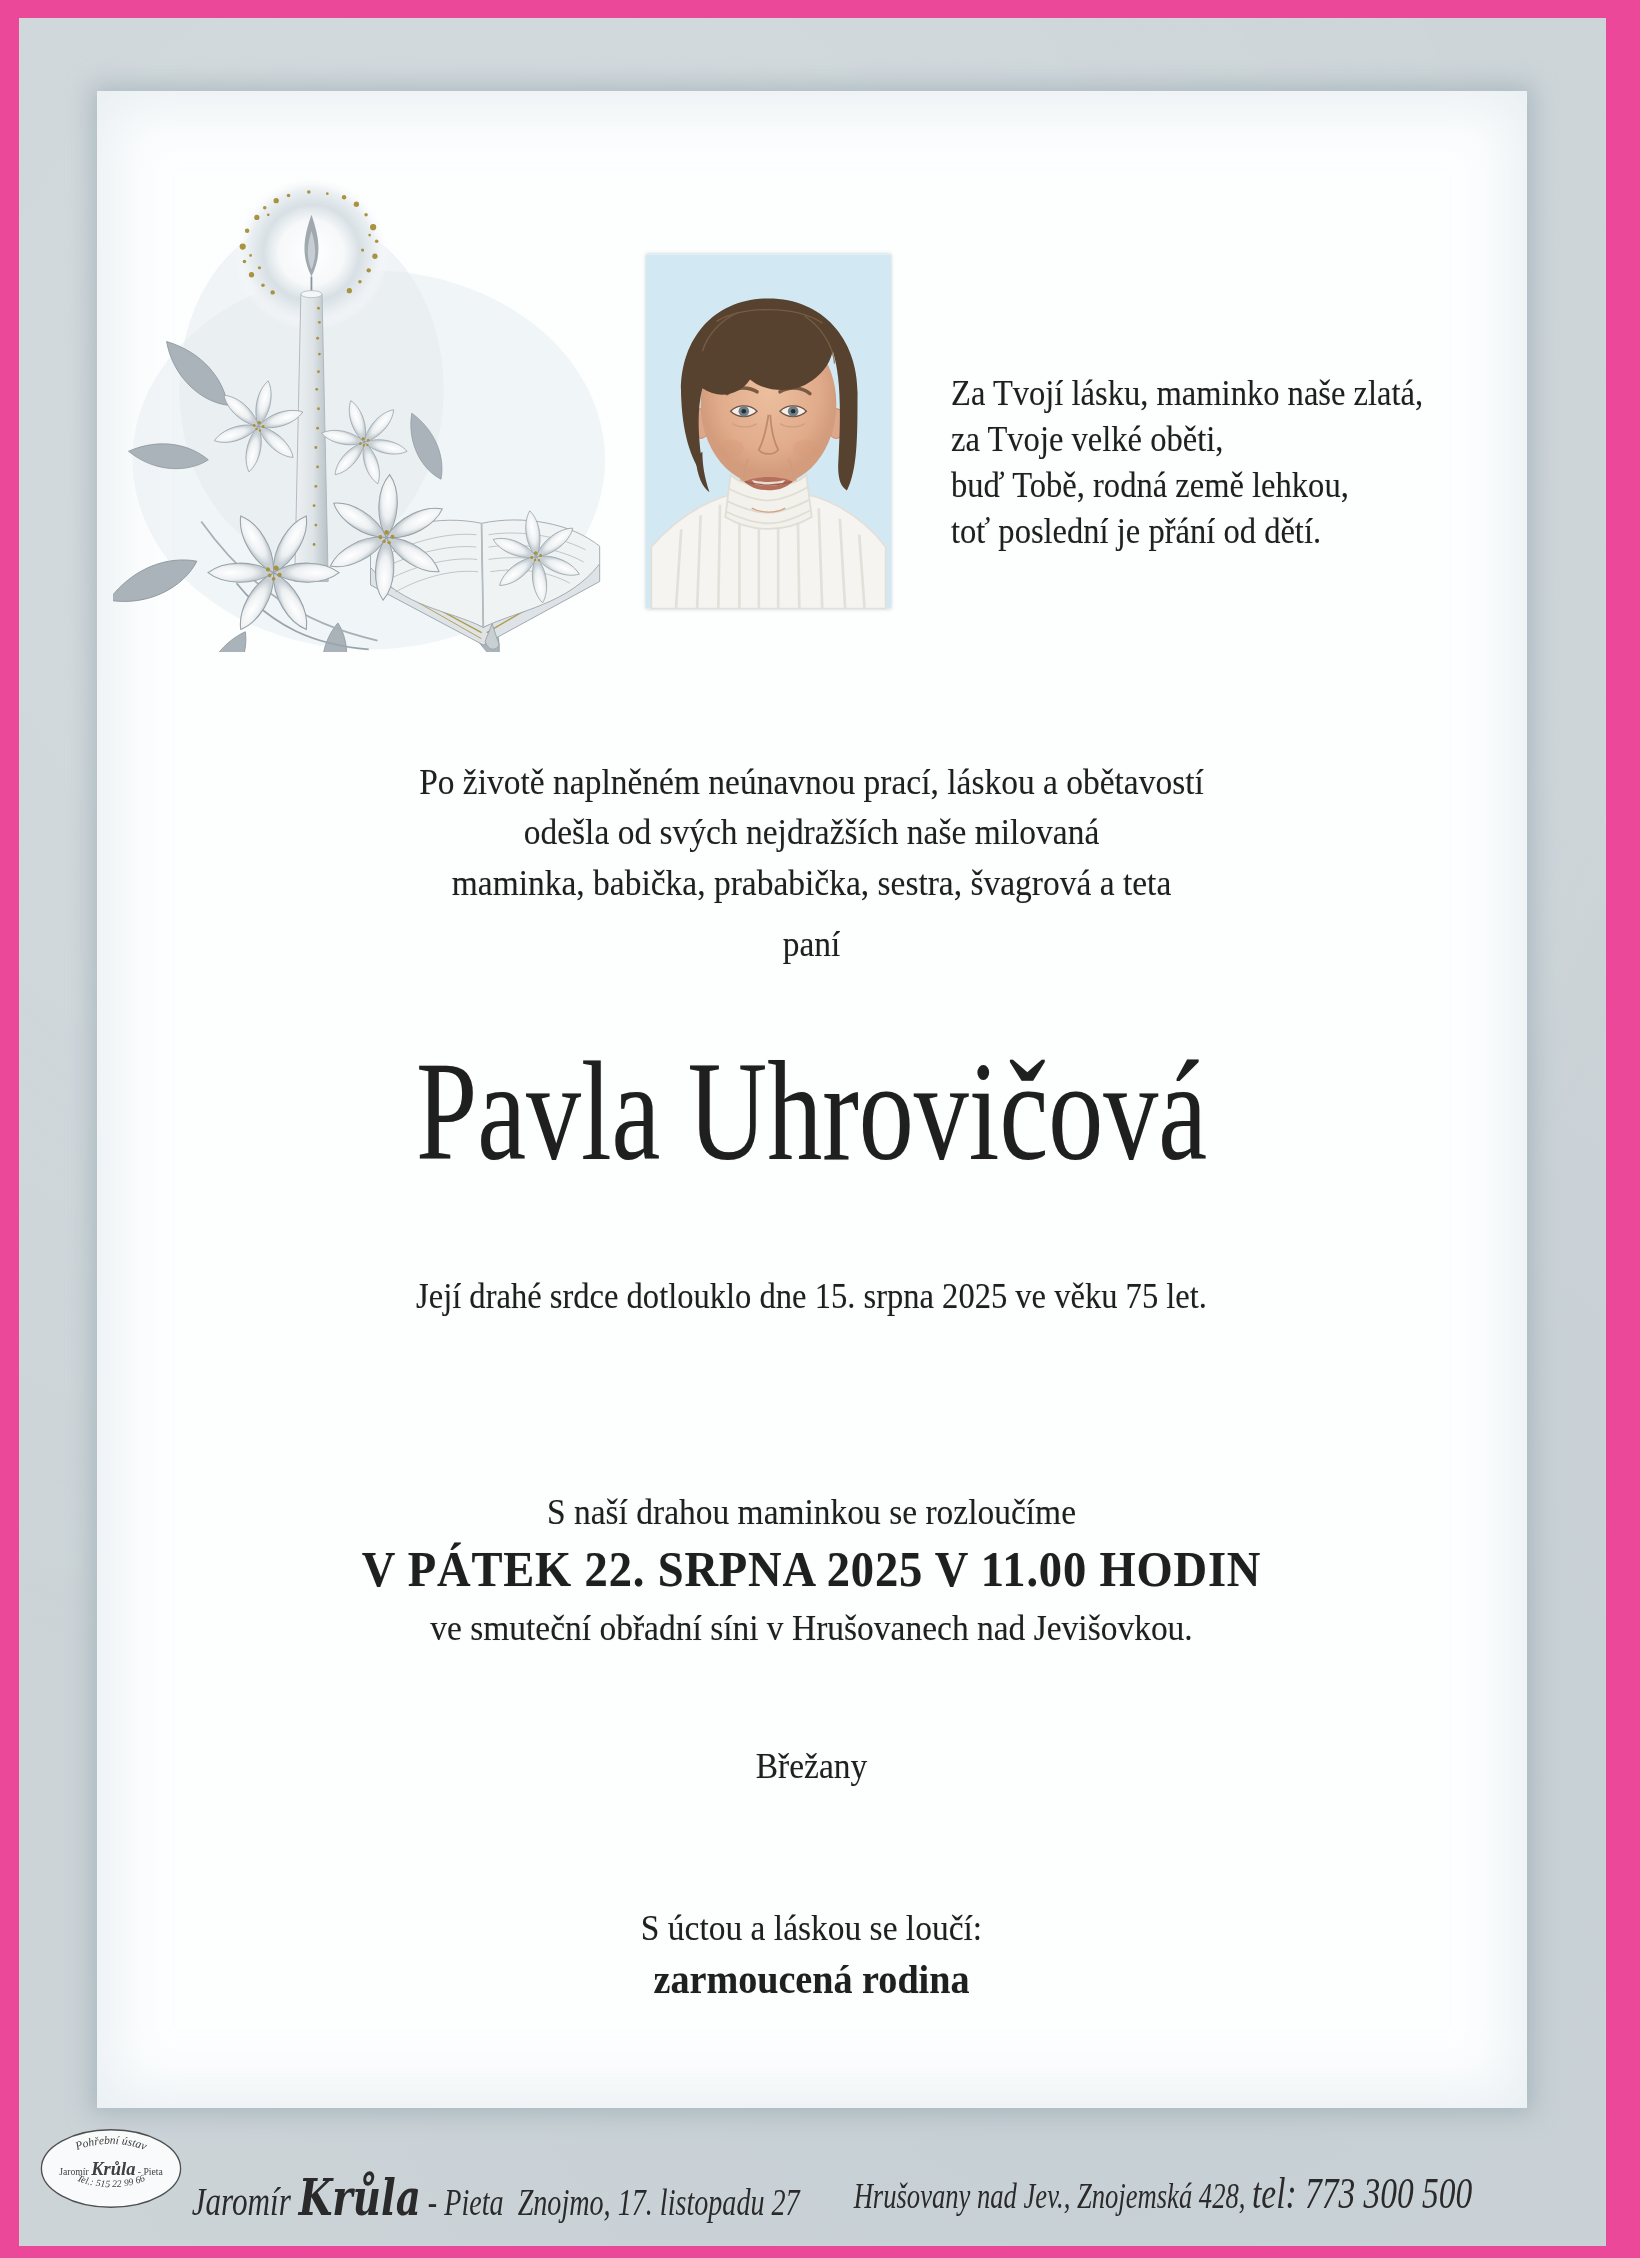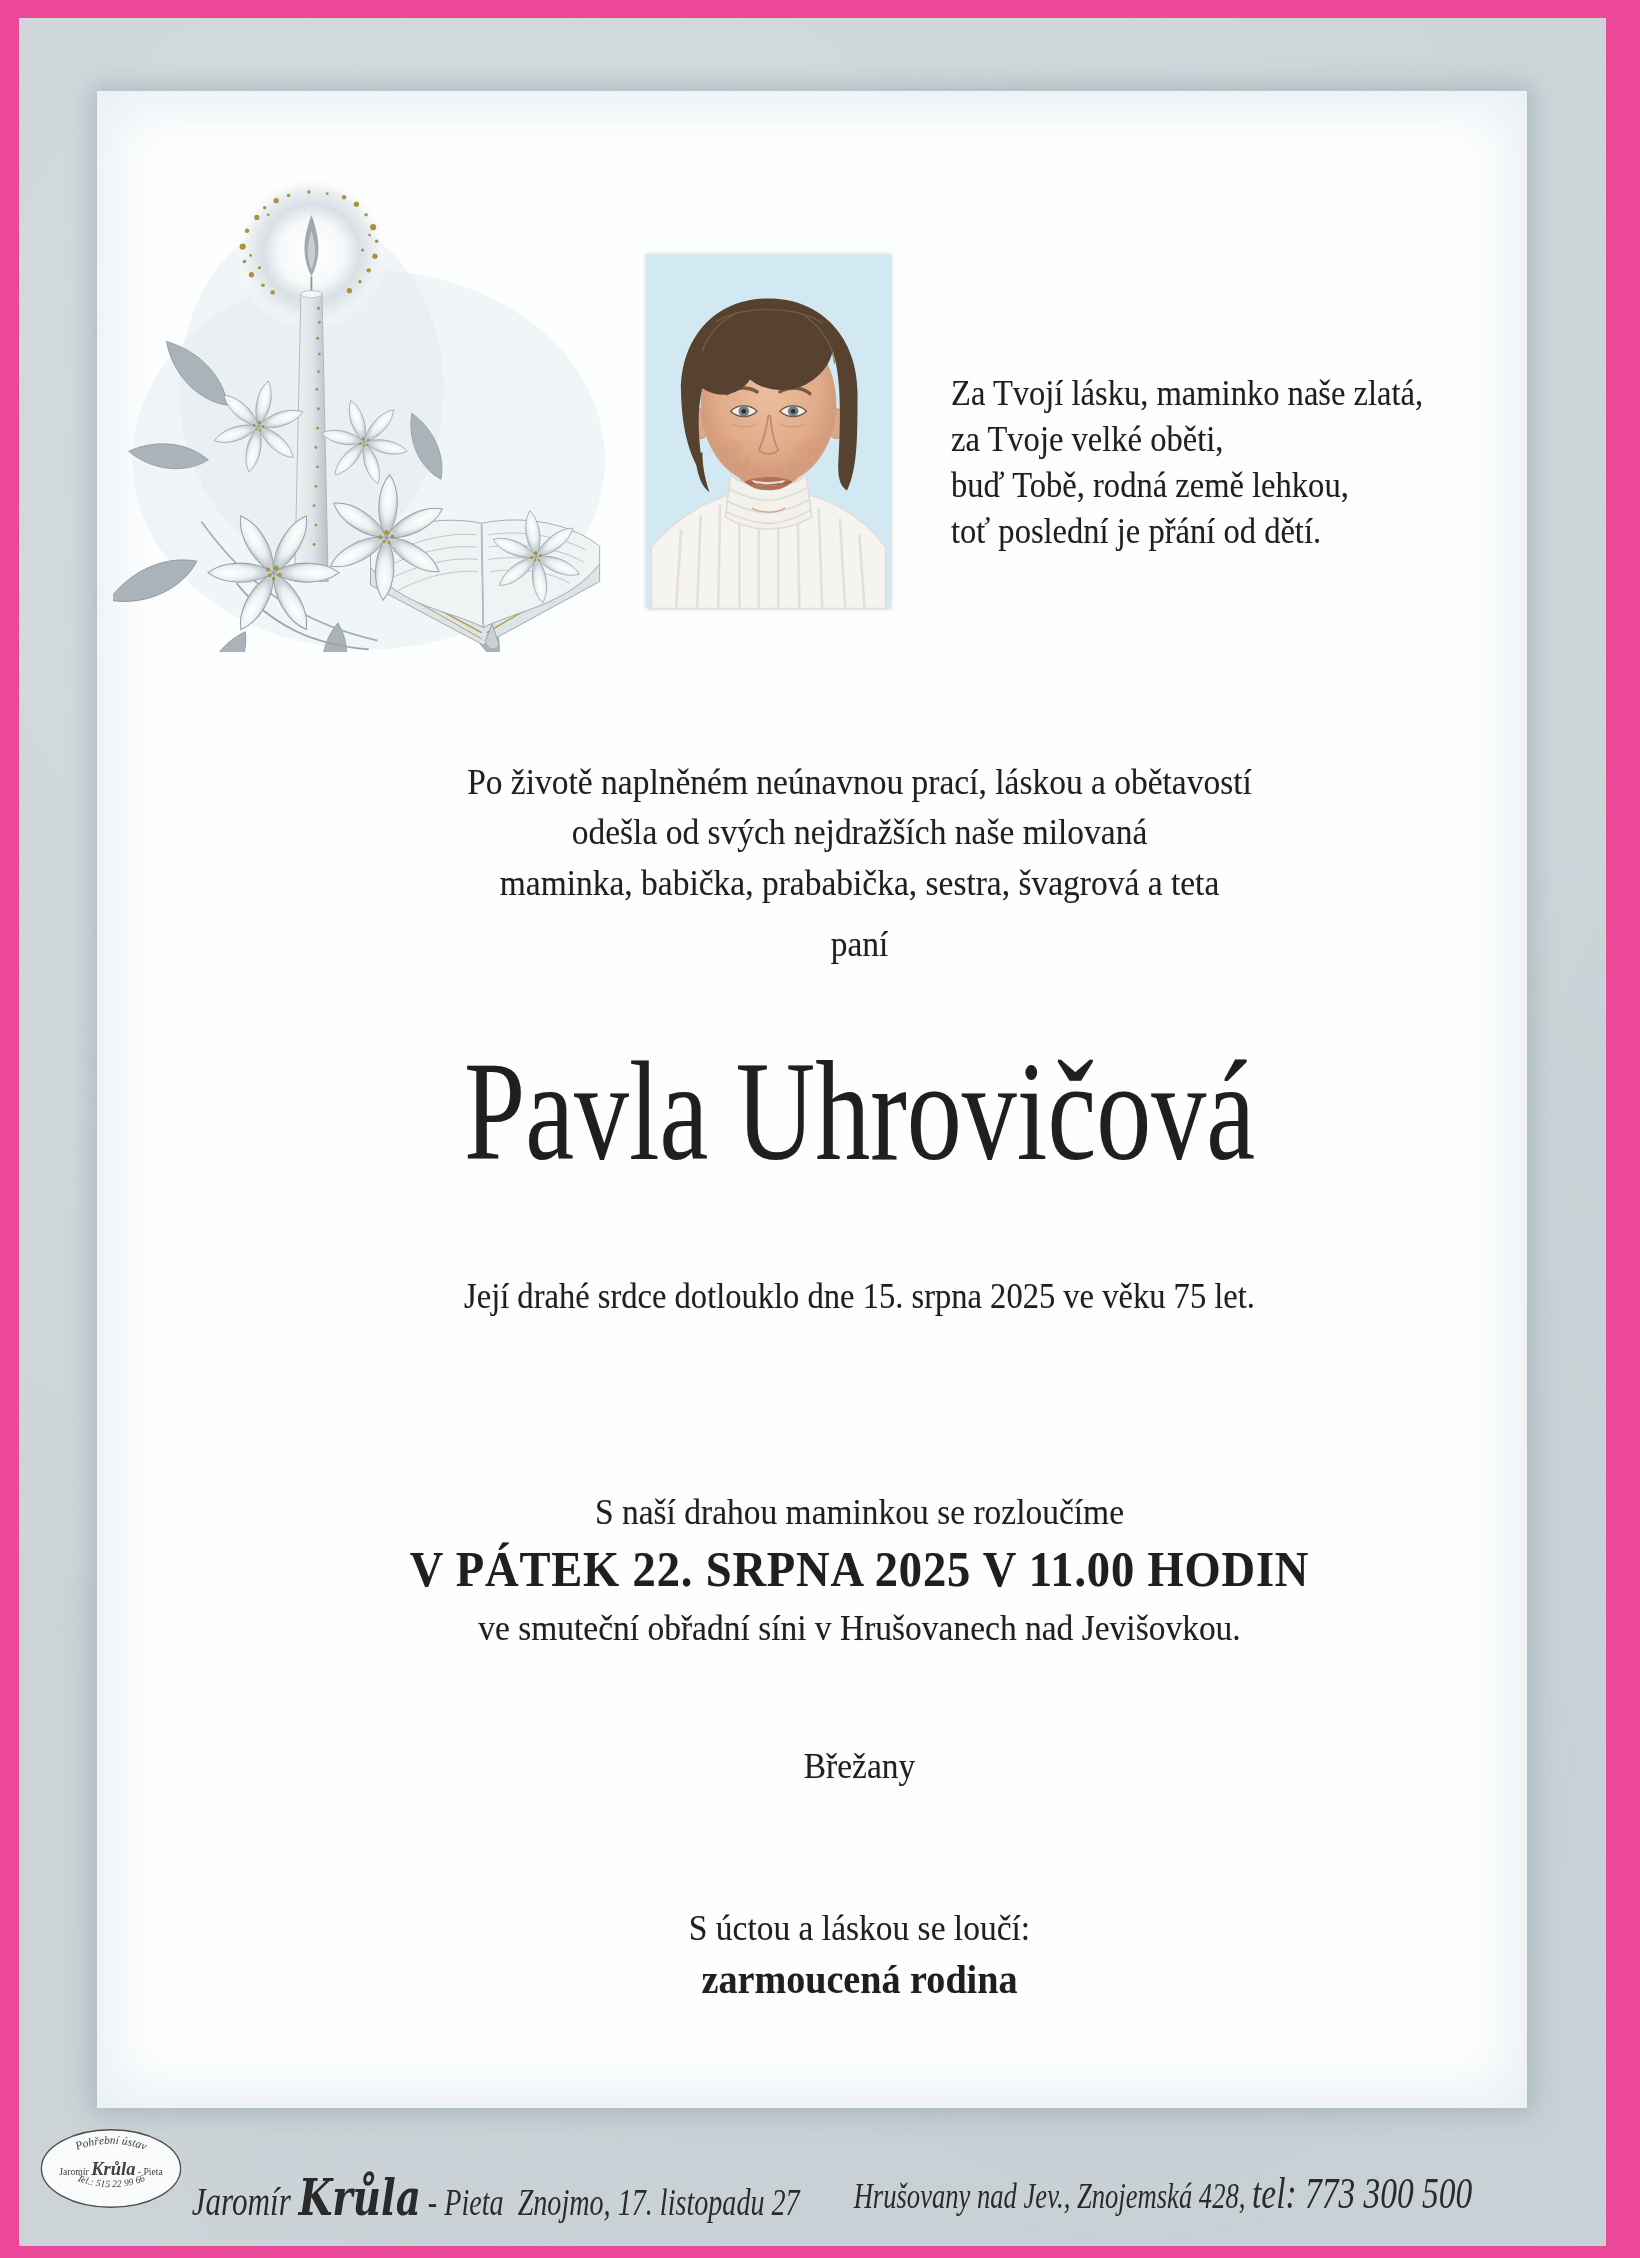--- a/index.html
+++ b/index.html
@@ -6,21 +6,21 @@
   .scan{position:relative;width:1640px;height:2258px;background:#ec4899;overflow:hidden;
         font-family:"Liberation Serif","DejaVu Serif",serif;color:var(--ink,#1f1f1f);}
   .frame-band{position:absolute;left:19.4px;top:17.6px;right:34px;bottom:12.4px;
         background:var(--frame,#ccd4d8);
         background-image:radial-gradient(circle at 30% 20%, rgba(255,255,255,.18), transparent 60%),
                          radial-gradient(circle at 70% 80%, rgba(160,175,184,.15), transparent 55%);}
   .inner-page{position:absolute;left:97px;top:91px;right:113px;bottom:150px;
         background:#fdfefe;
         box-shadow:0 0 23px 6.2px rgba(140,160,172,.55), inset 0 0 53px 16px rgba(216,228,234,.55);}
   
-  .textcol{position:absolute;left:97px;width:1429px;text-align:center;margin-left:48px;}
+  .textcol{position:absolute;left:97px;width:1429px;text-align:center;}
   .tline{position:absolute;left:0;width:100%;text-align:center;transform:scaleX(.93);}
   .poem{position:absolute;left:951px;top:371px;font-size:35px;line-height:46px;
         transform:scaleX(.93);transform-origin:left top;white-space:nowrap;}
   .intro{top:757px;font-size:36px;line-height:50px;}
   .salutation{top:923px;font-size:36px;}
   .deceased-name{top:1023px;font-size:141px;line-height:1.25;transform:scaleX(.78);white-space:nowrap;}
   .death-notice{top:1277px;font-size:35px;}
   .farewell-1{top:1491px;font-size:36px;}
   .farewell-2{top:1537px;font-size:50px;font-weight:bold;line-height:64px;letter-spacing:0.9px;}
   .farewell-3{top:1607px;font-size:36px;}

